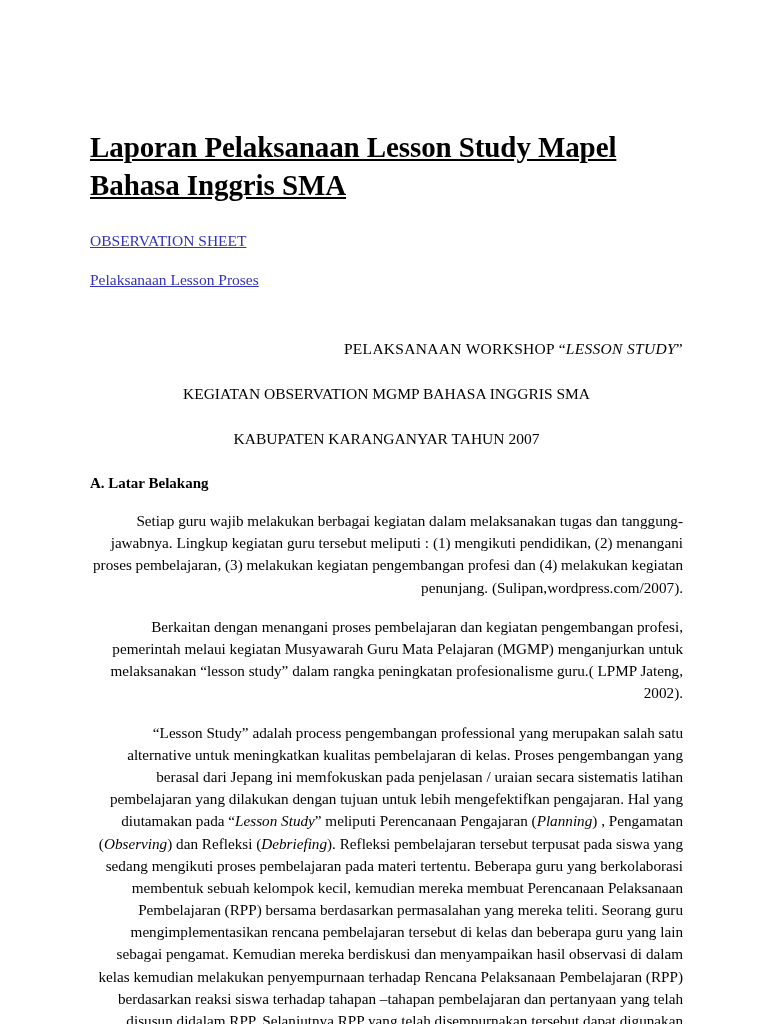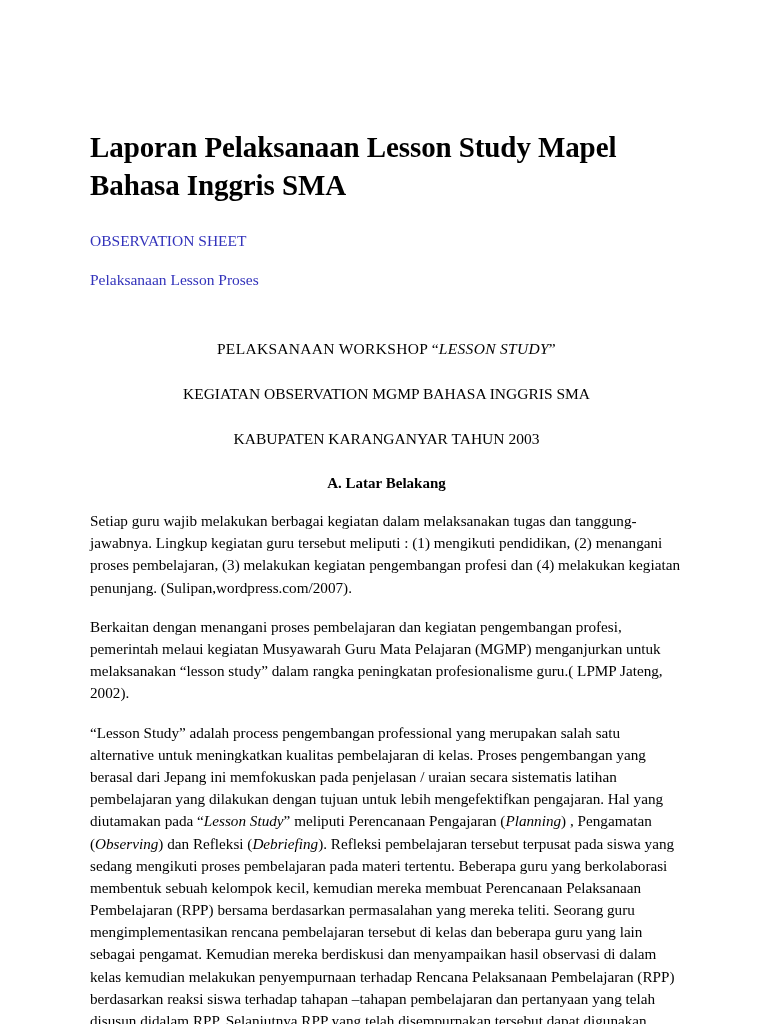--- a/index.html
+++ b/index.html
@@ -20,56 +20,58 @@
     min-height: 1024px;
     padding: 128px 85px 0 90px;
     background: #ffffff;
   }
   .doc-title {
     font-size: 29px;
     font-weight: bold;
     line-height: 1.32;
     margin: 0 0 26px 0;
     letter-spacing: -0.1px;
+    text-decoration: underline;
   }
   .link-line {
     margin: 0 0 19px 0;
     font-size: 15.5px;
     line-height: 1.3;
   }
   .doc-link {
     color: #3333bb;
+    text-decoration: underline;
     cursor: pointer;
   }
   .spacer-before-center {
     height: 30px;
   }
   .center-block {
     text-align: center;
   }
   .center-line {
     font-size: 15.5px;
     line-height: 1.35;
     margin: 0 0 24px 0;
   }
   .center-line.first {
     letter-spacing: 0.3px;
+    text-align: right;
   }
   .section-head {
     font-size: 15px;
     font-weight: bold;
     margin: 12px 0 17px 0;
     line-height: 1.3;
-    text-align: center;
   }
   .para {
     font-size: 15.2px;
     line-height: 1.46;
     margin: 0 0 17px 0;
-    text-align: left;
+    text-align: right;
   }
   .para.last {
     margin-bottom: 0;
   }
   i { font-style: italic; }
 </style>
 </head>
 <body>
 
 <div class="page">
@@ -82,21 +84,21 @@
 
   <p class="link-line">
     <a class="doc-link">Pelaksanaan Lesson Proses</a>
   </p>
 
   <div class="spacer-before-center"></div>
 
   <div class="center-block">
     <p class="center-line first"><span>PELAKSANAAN WORKSHOP </span><span>“</span><i>LESSON STUDY</i><span>”</span></p>
     <p class="center-line">KEGIATAN OBSERVATION MGMP BAHASA INGGRIS SMA</p>
-    <p class="center-line">KABUPATEN KARANGANYAR TAHUN 2003</p>
+    <p class="center-line">KABUPATEN KARANGANYAR TAHUN 2007</p>
   </div>
 
   <h2 class="section-head">A. Latar Belakang</h2>
 
   <p class="para">Setiap guru wajib melakukan berbagai kegiatan dalam melaksanakan tugas dan tanggung-jawabnya. Lingkup kegiatan guru tersebut meliputi : (1) mengikuti pendidikan, (2) menangani proses pembelajaran, (3) melakukan kegiatan pengembangan profesi dan (4) melakukan kegiatan penunjang. (Sulipan,wordpress.com/2007).</p>
 
   <p class="para">Berkaitan dengan menangani proses pembelajaran dan kegiatan pengembangan profesi, pemerintah melaui kegiatan Musyawarah Guru Mata Pelajaran (MGMP)  menganjurkan untuk melaksanakan “lesson study” dalam rangka peningkatan  profesionalisme  guru.( LPMP Jateng, 2002).</p>
 
   <p class="para last"><span>“Lesson Study” adalah  process pengembangan professional yang merupakan salah satu alternative untuk meningkatkan kualitas pembelajaran di kelas.  Proses pengembangan yang berasal dari Jepang  ini memfokuskan pada penjelasan / uraian secara sistematis latihan pembelajaran  yang dilakukan dengan tujuan untuk lebih mengefektifkan pengajaran. Hal yang diutamakan pada “</span><i>Lesson Study</i><span>” meliputi Perencanaan Pengajaran (</span><i>Planning</i><span>) , Pengamatan (</span><i>Observing</i><span>)  dan Refleksi  (</span><i>Debriefing</i><span>).  Refleksi pembelajaran tersebut terpusat pada siswa yang sedang mengikuti proses pembelajaran pada materi tertentu. Beberapa guru yang berkolaborasi membentuk sebuah kelompok kecil, kemudian mereka membuat Perencanaan Pelaksanaan Pembelajaran (RPP) bersama berdasarkan permasalahan yang mereka teliti. Seorang guru mengimplementasikan rencana pembelajaran  tersebut di kelas dan beberapa guru yang lain sebagai pengamat. Kemudian mereka berdiskusi dan menyampaikan  hasil observasi di dalam kelas kemudian melakukan penyempurnaan  terhadap Rencana Pelaksanaan Pembelajaran (RPP) berdasarkan reaksi siswa terhadap tahapan –tahapan pembelajaran dan pertanyaan yang telah disusun  didalam RPP.  Selanjutnya RPP yang telah disempurnakan tersebut  dapat digunakan</span></p>
 

